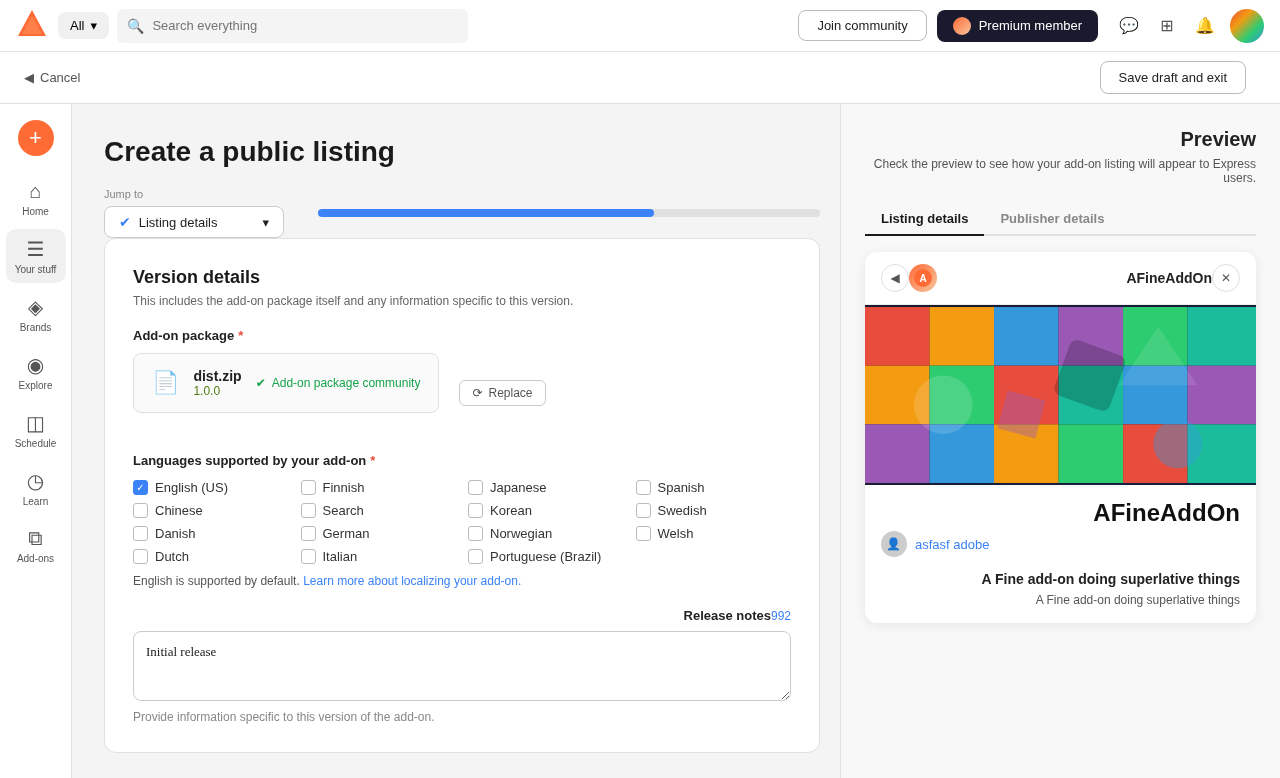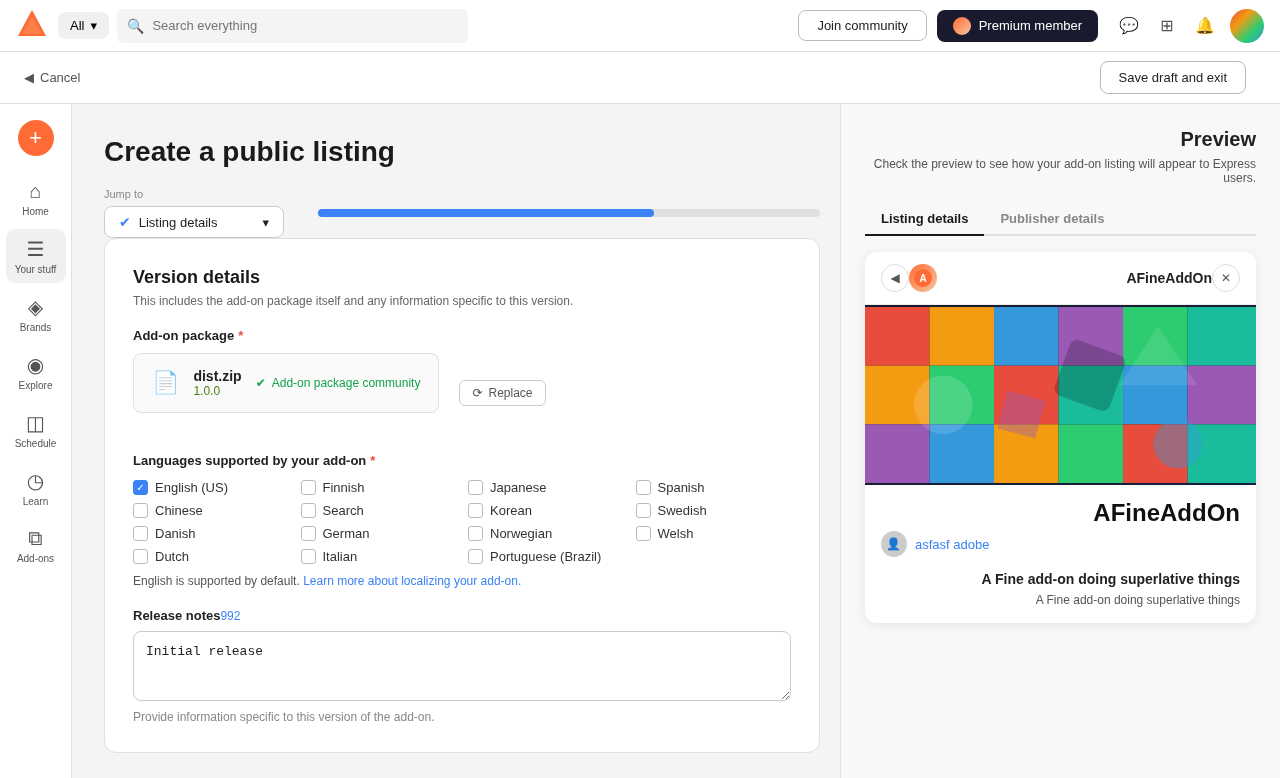--- a/index.html
+++ b/index.html
@@ -146,27 +146,27 @@
     .lang-checkbox {
       width: 15px; height: 15px; border: 1.5px solid #bbb; border-radius: 3px;
       display: flex; align-items: center; justify-content: center;
       cursor: pointer; background: #fff; flex-shrink: 0;
     }
     .lang-checkbox.checked { background: #3b82f6; border-color: #3b82f6; color: #fff; font-size: 10px; }
     .lang-note { font-size: 12px; color: #555; margin-bottom: 20px; }
     .lang-note a { color: #3b82f6; text-decoration: none; }
 
     
-    .release-notes-header { display: flex; justify-content: flex-start; align-items: center; margin-bottom: 8px; }
+    .release-notes-header { display: flex; justify-content: flex-end; align-items: center; margin-bottom: 8px; }
     .release-notes-label { font-size: 13px; font-weight: 600; }
     .release-notes-count { font-size: 12px; color: #3b82f6; }
     .release-notes-textarea {
       width: 100%; border: 1.5px solid #ccc; border-radius: 8px;
       padding: 12px; font-size: 13px; color: #222; resize: vertical;
-      min-height: 70px; outline: none; font-family: Liberation Mono, monospace;
+      min-height: 70px; outline: none; font-family: Liberation Serif, serif;
     }
     .release-notes-hint { font-size: 12px; color: #888; margin-top: 6px; }
 
     
     .preview-panel {
       position: fixed; top: 104px; right: 0; width: 440px;
       background: #f8f8f8; border-left: 1px solid #e0e0e0;
       padding: 24px; overflow-y: auto; bottom: 0; text-align: right;
     }
     .preview-title { font-size: 20px; font-weight: 700; margin-bottom: 6px; }

